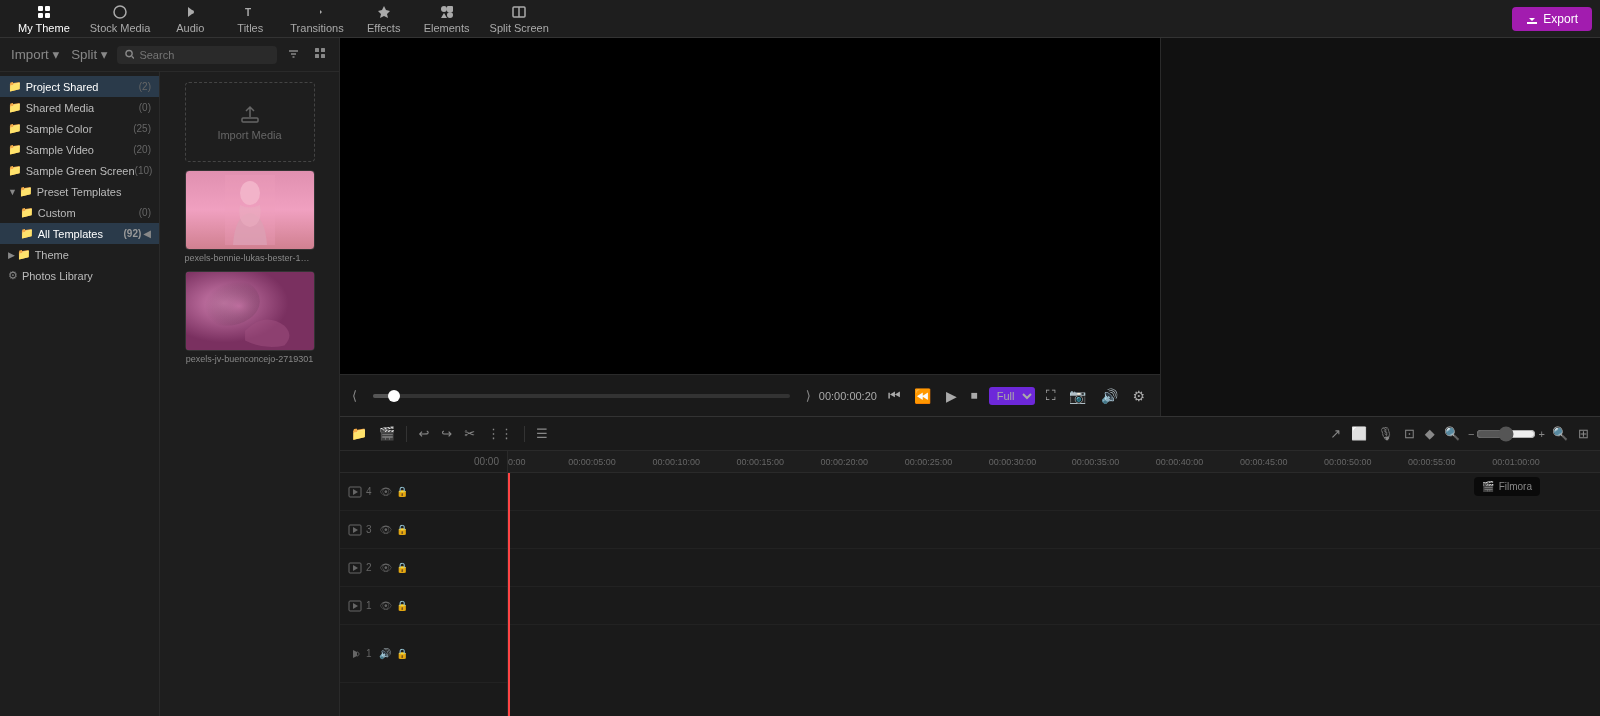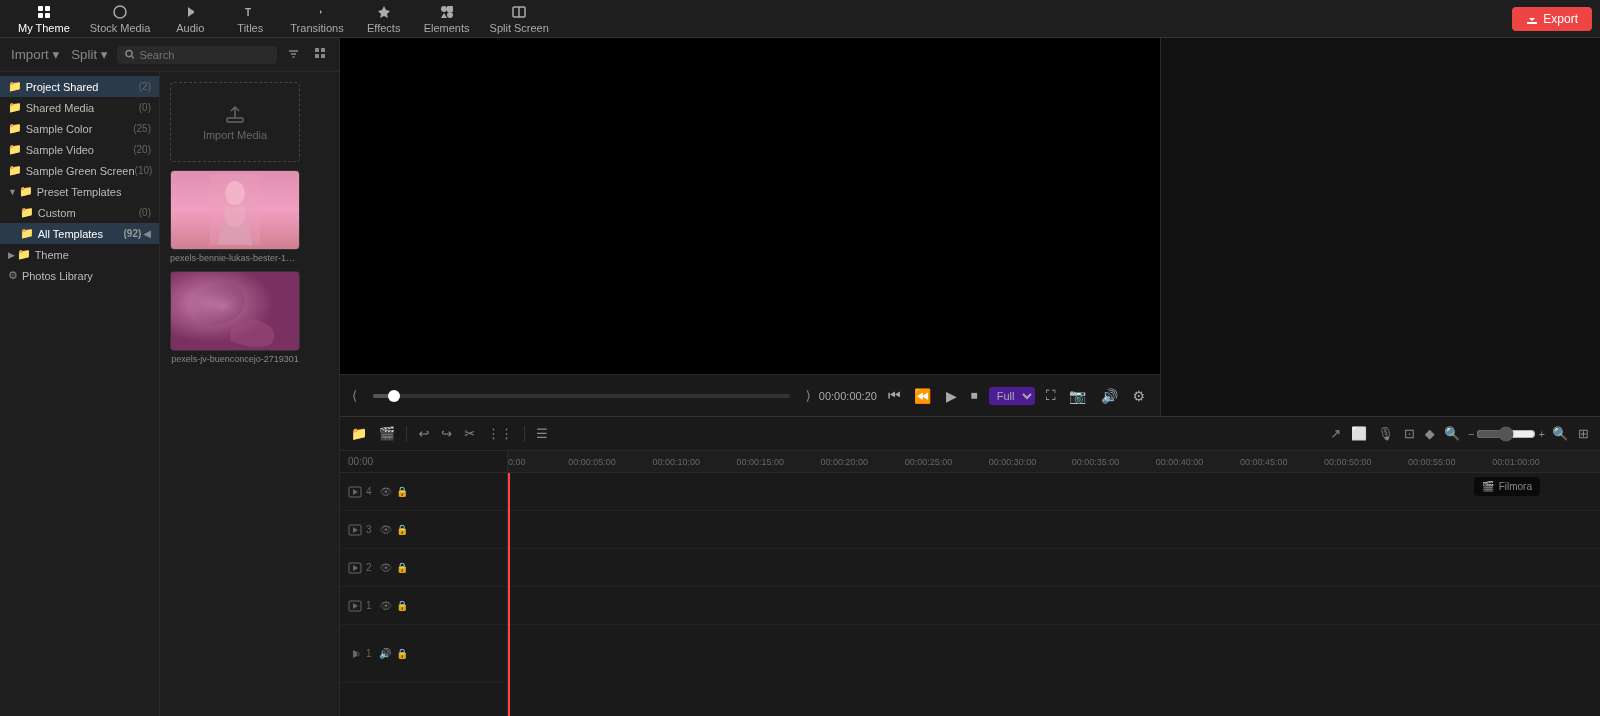--- a/index.html
+++ b/index.html
@@ -3,21 +3,21 @@
   <meta charset="utf-8">
   <style>
     * { box-sizing: border-box; margin: 0; padding: 0; }
     body { background: #1a1a1a; color: #ccc; font-family: Arial, sans-serif; font-size: 12px; width: 1600px; height: 716px; overflow: hidden; display: flex; flex-direction: column; }
 
     
     .top-nav { display: flex; align-items: center; background: #1e1e1e; height: 38px; padding: 0 8px; border-bottom: 1px solid #333; flex-shrink: 0; }
     .nav-item { display: flex; flex-direction: column; align-items: center; justify-content: center; padding: 2px 10px; cursor: pointer; color: #aaa; font-size: 11px; min-width: 60px; border-radius: 4px; }
     .nav-item.active { color: #fff; }
     .nav-item svg { margin-bottom: 2px; }
-    .export-btn { margin-left: auto; background: #ef4444; color: #fff; border: none; border-radius: 4px; padding: 5px 14px; cursor: pointer; font-size: 12px; display: flex; align-items: center; gap: 5px; }
+    .export-btn { margin-left: auto; background: #a21caf; color: #fff; border: none; border-radius: 4px; padding: 5px 14px; cursor: pointer; font-size: 12px; display: flex; align-items: center; gap: 5px; }
 
     
     .main-area { display: flex; flex: 1; overflow: hidden; }
 
     
     .left-panel { width: 340px; display: flex; flex-direction: column; background: #1e1e1e; border-right: 1px solid #2a2a2a; flex-shrink: 0; }
     .left-panel-toolbar { display: flex; align-items: center; padding: 6px 8px; gap: 6px; border-bottom: 1px solid #2a2a2a; }
     .toolbar-btn { background: none; border: none; color: #888; cursor: pointer; padding: 3px; border-radius: 3px; }
     .search-bar { display: flex; align-items: center; background: #2a2a2a; border-radius: 4px; padding: 3px 8px; gap: 5px; flex: 1; }
     .search-bar input { background: none; border: none; color: #ccc; font-size: 11px; outline: none; width: 100%; }
@@ -29,36 +29,36 @@
     .sidebar-tree { width: 160px; flex-shrink: 0; overflow-y: auto; padding: 4px 0; border-right: 1px solid #2a2a2a; }
     .tree-item { display: flex; align-items: center; padding: 4px 8px; cursor: pointer; color: #bbb; font-size: 11px; white-space: nowrap; }
     .tree-item.active { background: #2a3a4a; color: #fff; }
     .tree-item-indent { padding-left: 20px; }
     .tree-item-count { margin-left: auto; color: #666; font-size: 10px; }
     .tree-icon { margin-right: 4px; color: #888; font-size: 11px; }
     .collapse-arrow { margin-right: 2px; color: #888; font-size: 9px; }
 
     
     .media-grid-area { flex: 1; overflow-y: auto; padding: 10px; display: flex; flex-direction: column; gap: 10px; }
-    .media-grid { display: flex; flex-wrap: wrap; gap: 8px; }
+    .media-grid { display: flex; flex-wrap: wrap; gap: 8px; flex-direction: column; }
     .media-item { display: flex; flex-direction: column; align-items: center; cursor: pointer; }
     .media-thumb { width: 130px; height: 80px; background: #2a2a2a; border-radius: 4px; overflow: hidden; display: flex; align-items: center; justify-content: center; border: 1px solid #333; position: relative; }
     .media-label { font-size: 9px; color: #888; margin-top: 3px; text-align: center; max-width: 130px; overflow: hidden; text-overflow: ellipsis; white-space: nowrap; }
     .import-media-box { width: 130px; height: 80px; border: 1.5px dashed #444; border-radius: 4px; display: flex; flex-direction: column; align-items: center; justify-content: center; cursor: pointer; color: #666; font-size: 11px; gap: 4px; }
 
     
     .preview-panel { flex: 1; display: flex; flex-direction: column; background: #111; }
     .preview-area { flex: 1; background: #000; display: flex; align-items: center; justify-content: center; position: relative; }
     .preview-controls { background: #1a1a1a; padding: 6px 12px; display: flex; align-items: center; gap: 8px; border-top: 1px solid #2a2a2a; height: 42px; }
     .progress-bar-area { flex: 1; height: 4px; background: #333; border-radius: 2px; position: relative; margin: 0 8px; }
     .progress-fill { height: 100%; background: #555; border-radius: 2px; width: 5%; }
     .progress-thumb { width: 12px; height: 12px; background: #fff; border-radius: 50%; position: absolute; top: -4px; left: 5%; transform: translateX(-50%); }
     .control-btn { background: none; border: none; color: #aaa; cursor: pointer; padding: 3px; font-size: 14px; }
     .time-display { color: #aaa; font-size: 11px; margin-left: auto; }
-    .quality-select { background: #4c1d95; border: none; color: #aaa; font-size: 11px; border-radius: 3px; padding: 2px 4px; cursor: pointer; }
+    .quality-select { background: #6d28d9; border: none; color: #aaa; font-size: 11px; border-radius: 3px; padding: 2px 4px; cursor: pointer; }
     .bracket-btn { background: none; border: none; color: #888; cursor: pointer; font-size: 13px; }
 
     
     .timeline { background: #1a1a1a; border-top: 1px solid #333; display: flex; flex-direction: column; height: 300px; flex-shrink: 0; }
     .timeline-toolbar { display: flex; align-items: center; padding: 4px 8px; gap: 6px; border-bottom: 1px solid #2a2a2a; height: 34px; }
     .tl-btn { background: none; border: none; color: #888; cursor: pointer; padding: 3px; font-size: 13px; border-radius: 3px; }
     .tl-separator { width: 1px; height: 16px; background: #333; margin: 0 2px; }
     .tl-right { margin-left: auto; display: flex; align-items: center; gap: 4px; }
 
     .timeline-content { display: flex; flex: 1; overflow: hidden; }
@@ -368,21 +368,21 @@
           </div>
           <button class="tl-btn">🔍</button>
           <button class="tl-btn">⊞</button>
         </div>
       </div>
 
       <div class="timeline-content">
 
         <div class="timeline-tracks-label">
 
-          <div style="height:22px;border-bottom:1px solid #2a2a2a;display:flex;align-items:center;padding:0 8px;">
+          <div style="height:22px;border-bottom:1px solid #2a2a2a;display:flex;align-items:center;padding:0 8px;justify-content:flex-end;">
             <span style="color:#666;font-size:10px;">00:00</span>
           </div>
 
           <div class="track-label-row">
             <svg width="14" height="14" viewBox="0 0 14 14" fill="#666">
                 <rect x="1" y="2" width="12" height="10" rx="1" fill="none" stroke="#666" stroke-width="1"></rect>
                 <polygon points="5,4 5,10 10,7" fill="#666"></polygon>
               </svg>
             <span class="track-num">4</span>
             <button class="track-icon-btn">👁</button>

